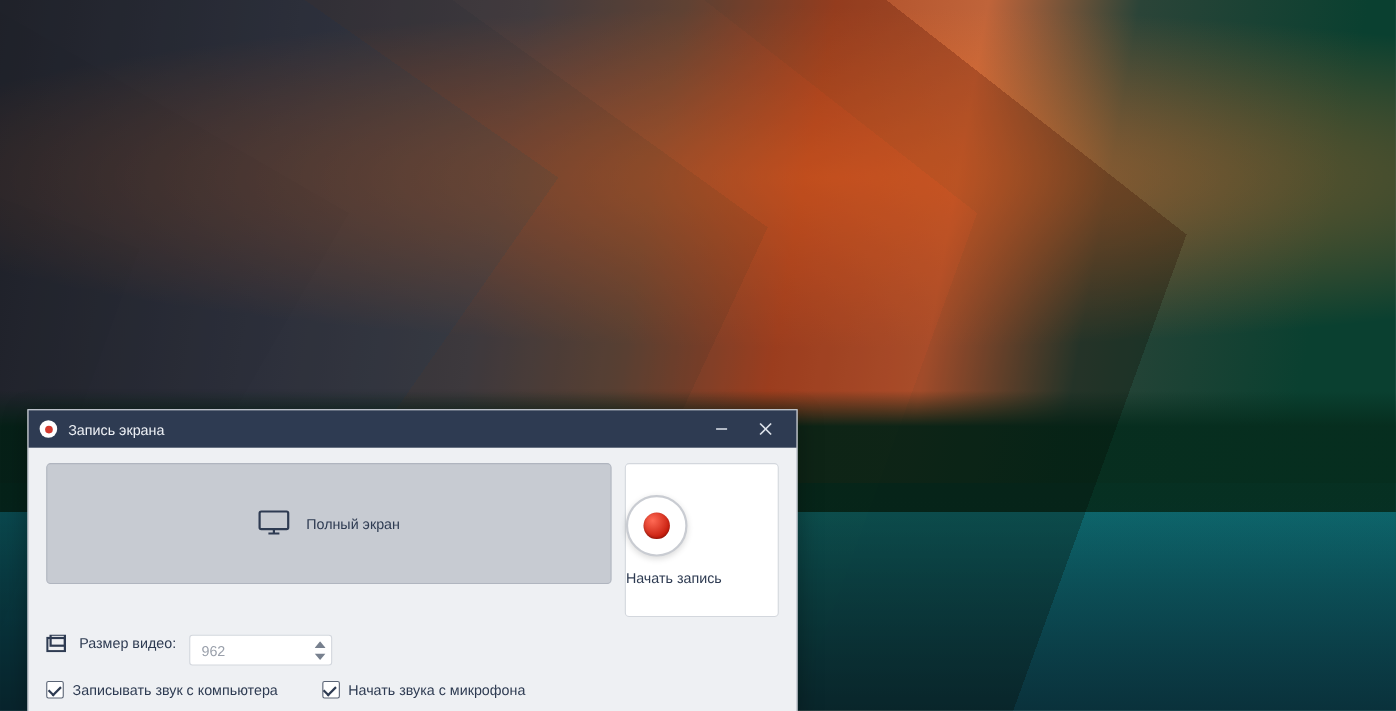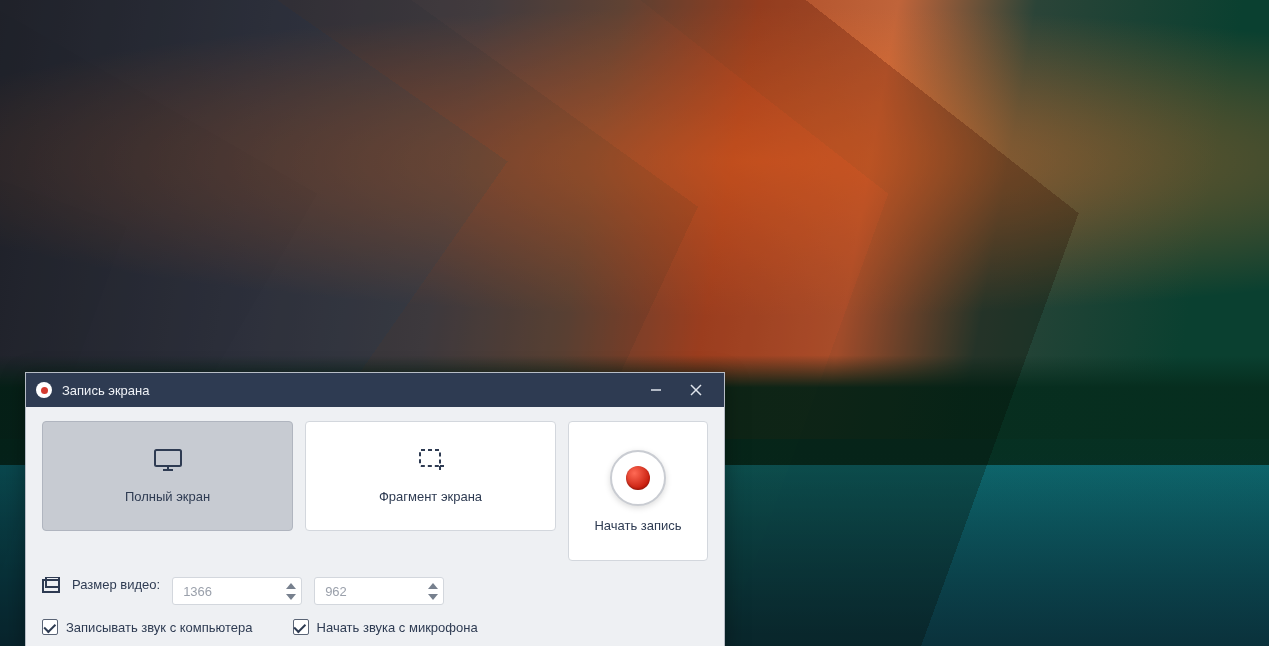--- a/index.html
+++ b/index.html
@@ -71,37 +71,37 @@
     padding: 14px 16px 12px;
   }
   .row-top { display:flex; gap:12px; }
 
   .mode-group { display:flex; gap:12px; flex:1; }
   .mode-btn {
     flex:1; height:110px;
     background:#fff;
     border:1px solid #d3d7dd;
     border-radius:4px;
-    display:flex;flex-direction:column;align-items:center;justify-content:center;
+    display:flex;flex-direction:row;align-items:center;justify-content:center;
     gap:14px;
     cursor:pointer;
     color:#2e3b52;
     font-size:13px;
   }
   .mode-btn.active{
     background:#c7cbd2;
     border-color:#b0b5bf;
   }
   .mode-btn .icon { color:#2e3b52; }
   .mode-btn svg { width:30px; height:24px; stroke:#2e3b52; fill:none; stroke-width:2; }
 
   .record-panel{
     width:140px; height:140px;
     background:#fff; border:1px solid #d3d7dd; border-radius:4px;
-    display:flex;flex-direction:column;align-items:center;justify-content:center;gap:12px;
+    display:flex;flex-direction:column;align-items:flex-start;justify-content:center;gap:12px;
     cursor:pointer;
     font-size:13px; color:#2e3b52;
   }
   .record-circle{
     width:56px;height:56px;border-radius:50%;
     background:#fff;border:2px solid #c9ccd2;
     box-shadow:0 2px 6px rgba(0,0,0,.15);
     display:flex;align-items:center;justify-content:center;
   }
   .record-dot{
@@ -178,30 +178,20 @@
           <span class="icon">
             <svg viewBox="0 0 30 24">
                 <rect x="2" y="2" width="26" height="16" rx="1.5"></rect>
                 <line x1="10" y1="22" x2="20" y2="22"></line>
                 <line x1="15" y1="18" x2="15" y2="22"></line>
               </svg>
           </span>
           <span>Полный экран</span>
         </div>
 
-        <div class="mode-btn">
-          <span class="icon">
-            <svg viewBox="0 0 30 24">
-                <rect x="4" y="2" width="20" height="16" rx="1" stroke-dasharray="4 3"></rect>
-                <line x1="24" y1="18" x2="28" y2="18"></line>
-                <line x1="24" y1="18" x2="24" y2="22"></line>
-              </svg>
-          </span>
-          <span>Фрагмент экрана</span>
-        </div>
 
 
       </div>
 
       <div class="record-panel">
         <div class="record-circle">
           <div class="record-dot"></div>
         </div>
         <span>Начать запись</span>
       </div>
@@ -210,35 +200,20 @@
 
     <div class="row-size">
       <span class="size-icon">
         <svg viewBox="0 0 18 16">
             <rect x="1" y="3" width="16" height="12"></rect>
             <rect x="4" y="0" width="13" height="10"></rect>
           </svg>
       </span>
       <span>Размер видео:</span>
 
-      <div class="spin">
-        <span>1366</span>
-        <div class="stepper">
-          <span>
-              <svg viewBox="0 0 10 6">
-                <polygon points="5,0 10,6 0,6"></polygon>
-              </svg>
-            </span>
-          <span>
-              <svg viewBox="0 0 10 6">
-                <polygon points="0,0 10,0 5,6"></polygon>
-              </svg>
-            </span>
-        </div>
-      </div>
 
       <div class="spin">
         <span>962</span>
         <div class="stepper">
           <span>
               <svg viewBox="0 0 10 6">
                 <polygon points="5,0 10,6 0,6"></polygon>
               </svg>
             </span>
           <span>

